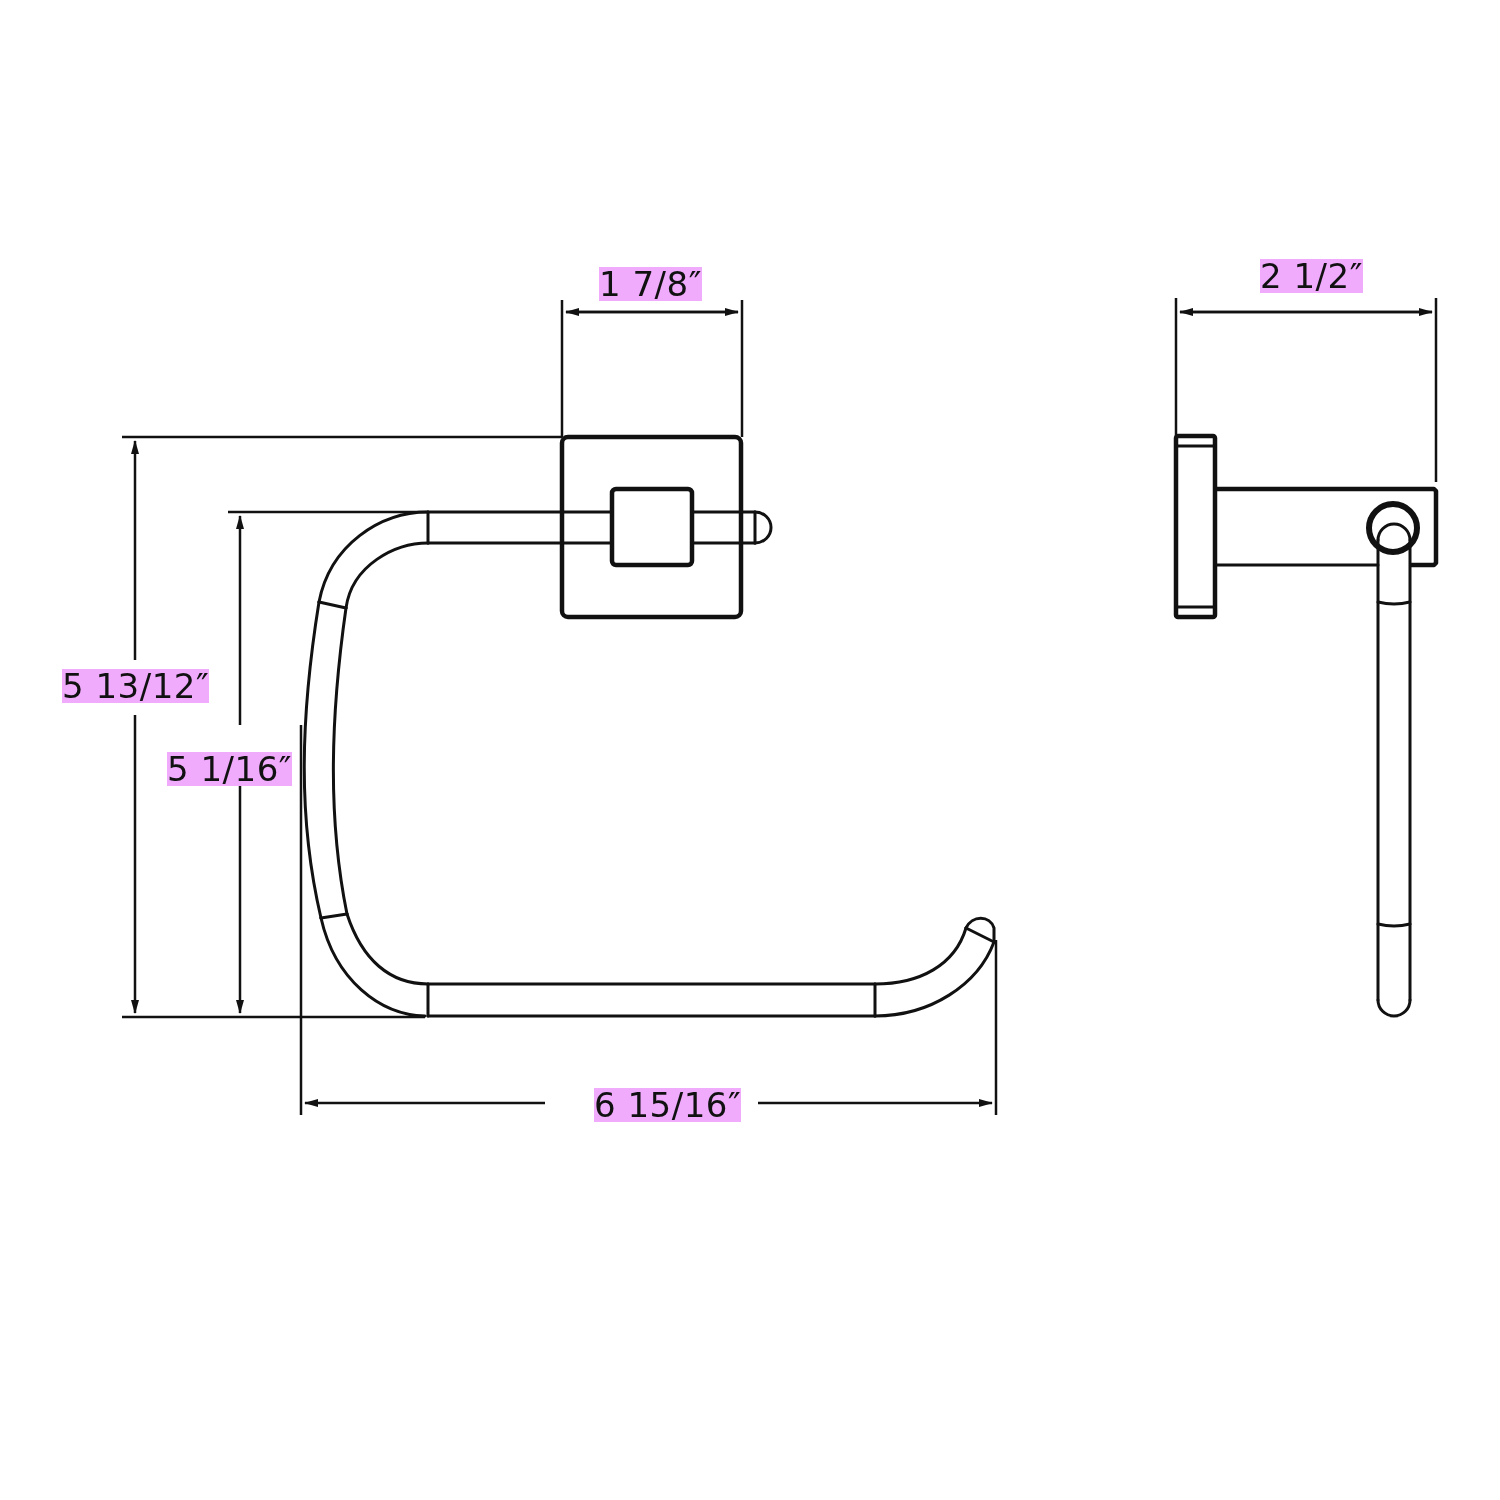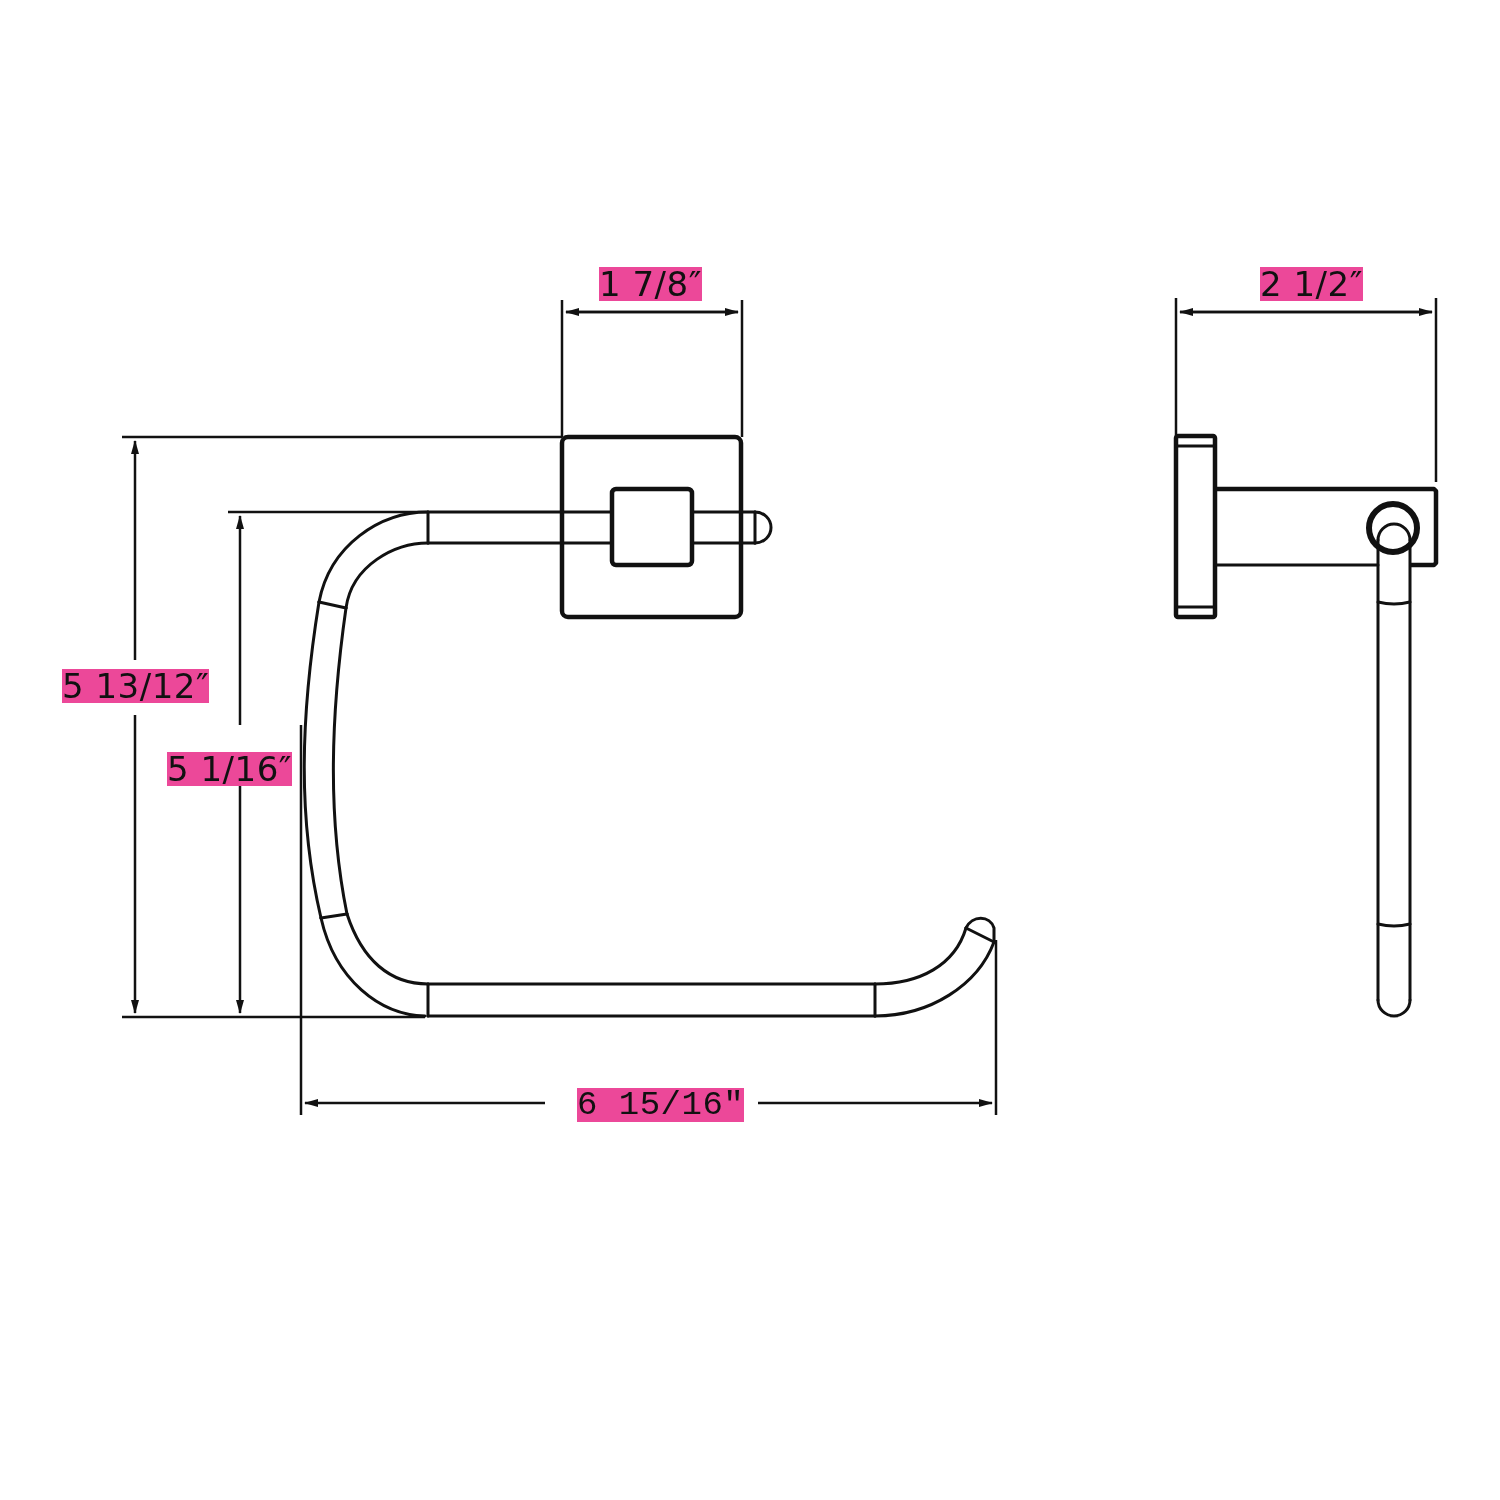--- a/index.html
+++ b/index.html
@@ -7,21 +7,21 @@
     #drawing { position: absolute; left: 0; top: 0; width: 1500px; height: 1500px; }
     .ln { stroke: #111111; stroke-width: 3; fill: none; stroke-linecap: round; stroke-linejoin: round; }
     .thin { stroke: #111111; stroke-width: 2.5; fill: none; }
     .thick { stroke: #111111; stroke-width: 4.5; fill: none; stroke-linejoin: round; }
     .arrow { fill: #111111; stroke: none; }
     .dim-label {
       position: absolute;
       font-family: "DejaVu Sans", sans-serif;
       font-size: 34px;
       color: #111111;
-      background: #ec4899;
+      background: #f0abfc;
       line-height: 1;
       white-space: nowrap;
       letter-spacing: 0.5px;
     }
   </style>
 </head>
 <body>
 
 <svg id="drawing" viewBox="0 0 1500 1500" xmlns="http://www.w3.org/2000/svg">
   <defs>
@@ -125,16 +125,16 @@
 
   <g>
     <line x1="1176" y1="298" x2="1176" y2="436" class="thin"></line>
     <line x1="1436" y1="298" x2="1436" y2="482" class="thin"></line>
     <line x1="1180" y1="312" x2="1432" y2="312" class="thin" marker-end="url(#ah)"></line>
     <line x1="1432" y1="312" x2="1180" y2="312" class="thin" marker-end="url(#ah)"></line>
   </g>
 </svg>
 
 <div class="dim-label" style="left:599px; top:267px;">1 7/8″</div>
-<div class="dim-label" style="left:1260px; top:267px;">2 1/2″</div>
+<div class="dim-label" style="left:1260px; top:259px;">2 1/2″</div>
 <div class="dim-label" style="left:62px; top:669px;">5 13/12″</div>
 <div class="dim-label" style="left:167px; top:752px;">5 1/16″</div>
-<div class="dim-label" style="left:577px; top:1088px;font-family:Liberation Mono, monospace;">6 15/16″</div>
+<div class="dim-label" style="left:594px; top:1088px;">6 15/16″</div>
 
 </body></html>

